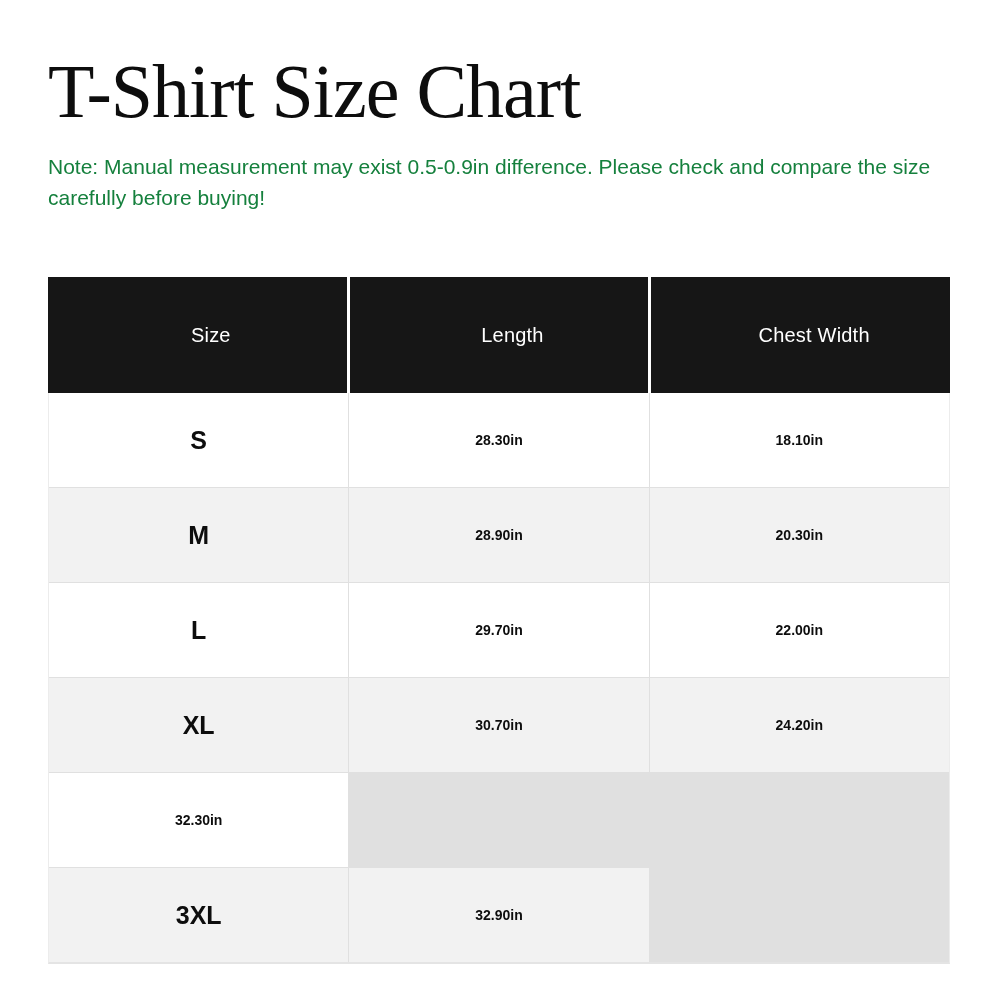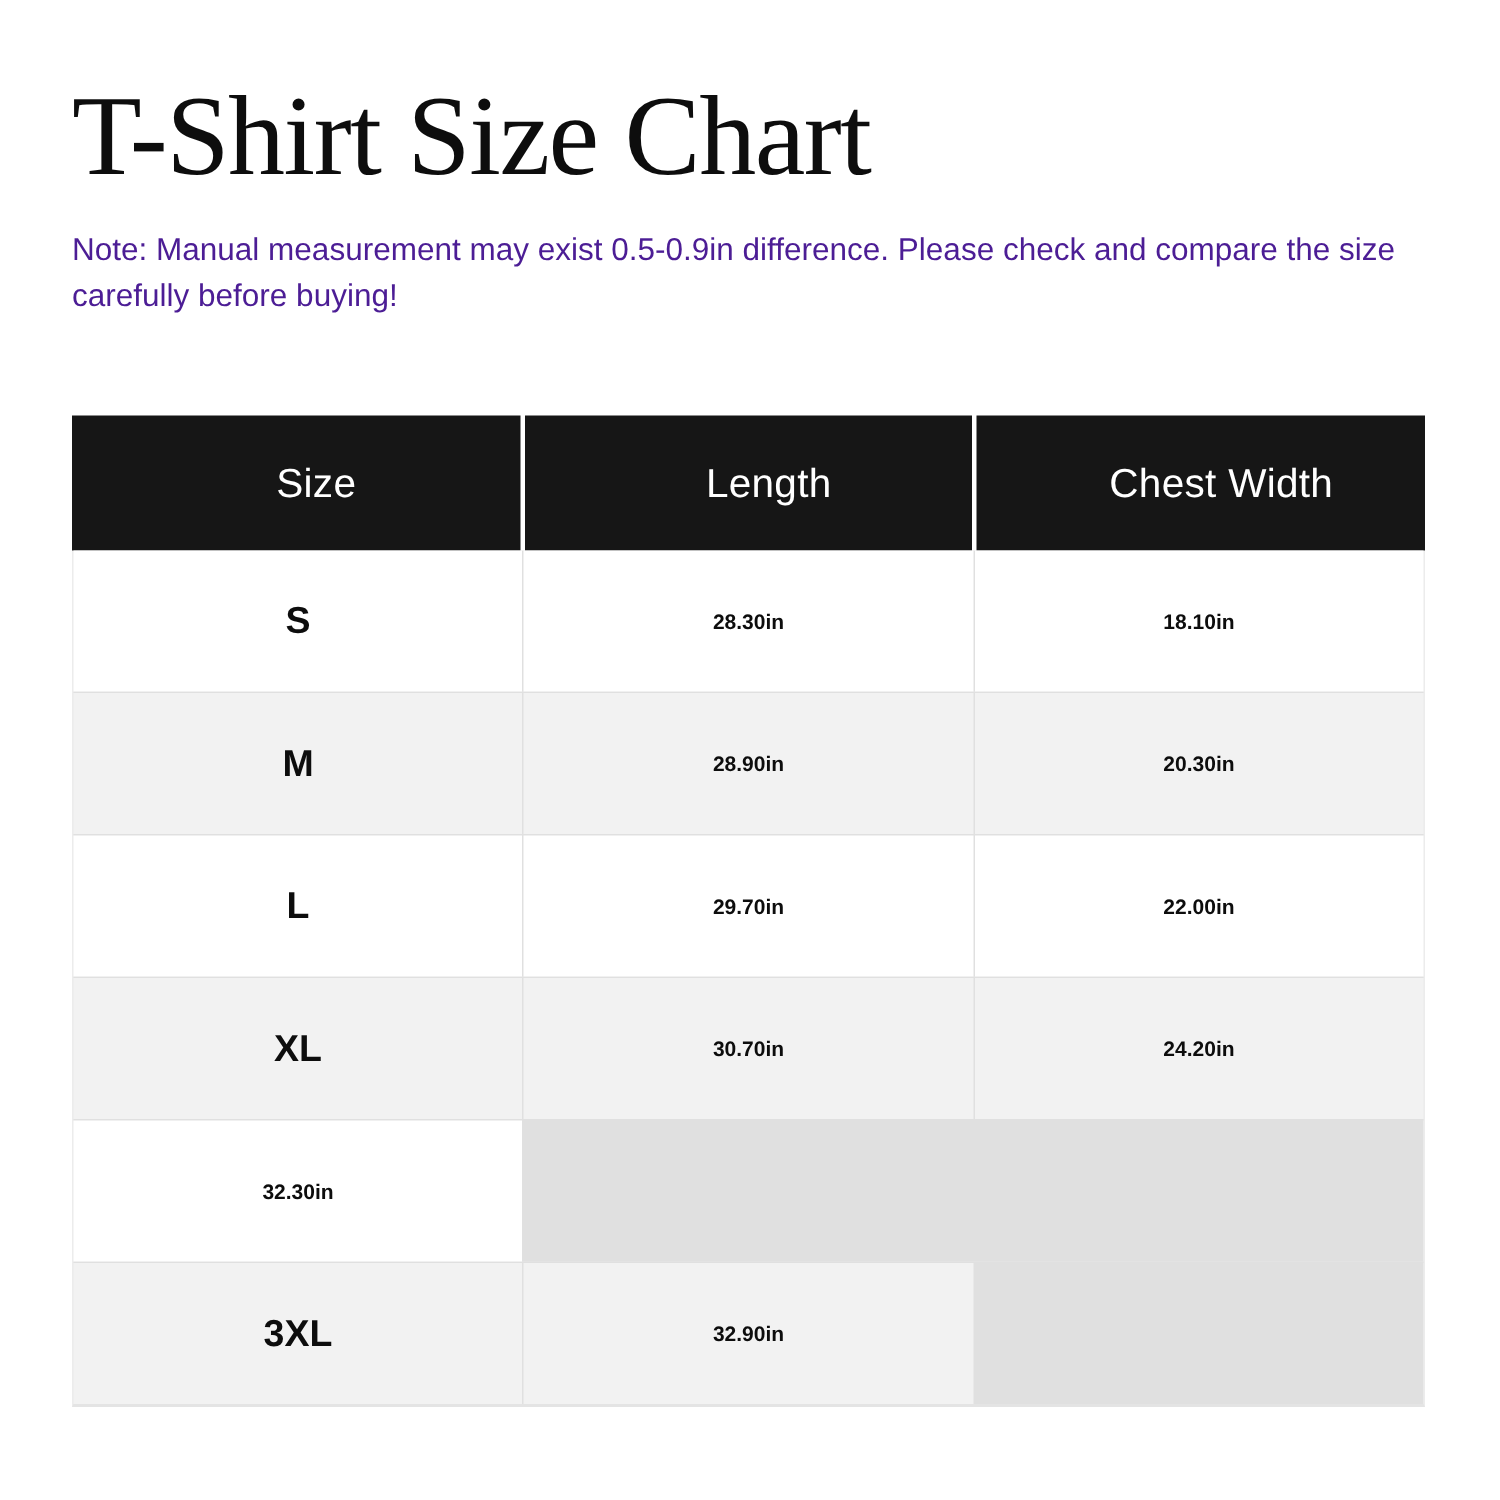--- a/index.html
+++ b/index.html
@@ -25,44 +25,44 @@
     font-size: 76px;
     line-height: 1.25;
     letter-spacing: -1px;
     color: #0d0d0d;
   }
 
   .note {
     margin-top: 12px;
     font-size: 21px;
     line-height: 31px;
-    color: #4c1d95;
+    color: #15803d;
     max-width: 902px;
   }
 
   .size-table {
     margin-top: 64px;
     width: 902px;
   }
 
   .thead {
     display: grid;
     grid-template-columns: 1fr 1fr 1fr;
     column-gap: 3px;
     background: #ffffff;
   }
 
   .th {
-    height: 90px;
+    height: 116px;
     display: flex;
     align-items: center;
     justify-content: center;
     background: var(--header-bg, #161616);
     color: var(--header-text, #ffffff);
-    font-size: 27px;
+    font-size: 20px;
     font-weight: 400;
     letter-spacing: 0.2px;
     padding-left: 27px;
   }
 
   .tbody {
     border-left: 1px solid #ececec;
     border-right: 1px solid #ececec;
     border-bottom: 2px solid #e4e4e4;
   }

